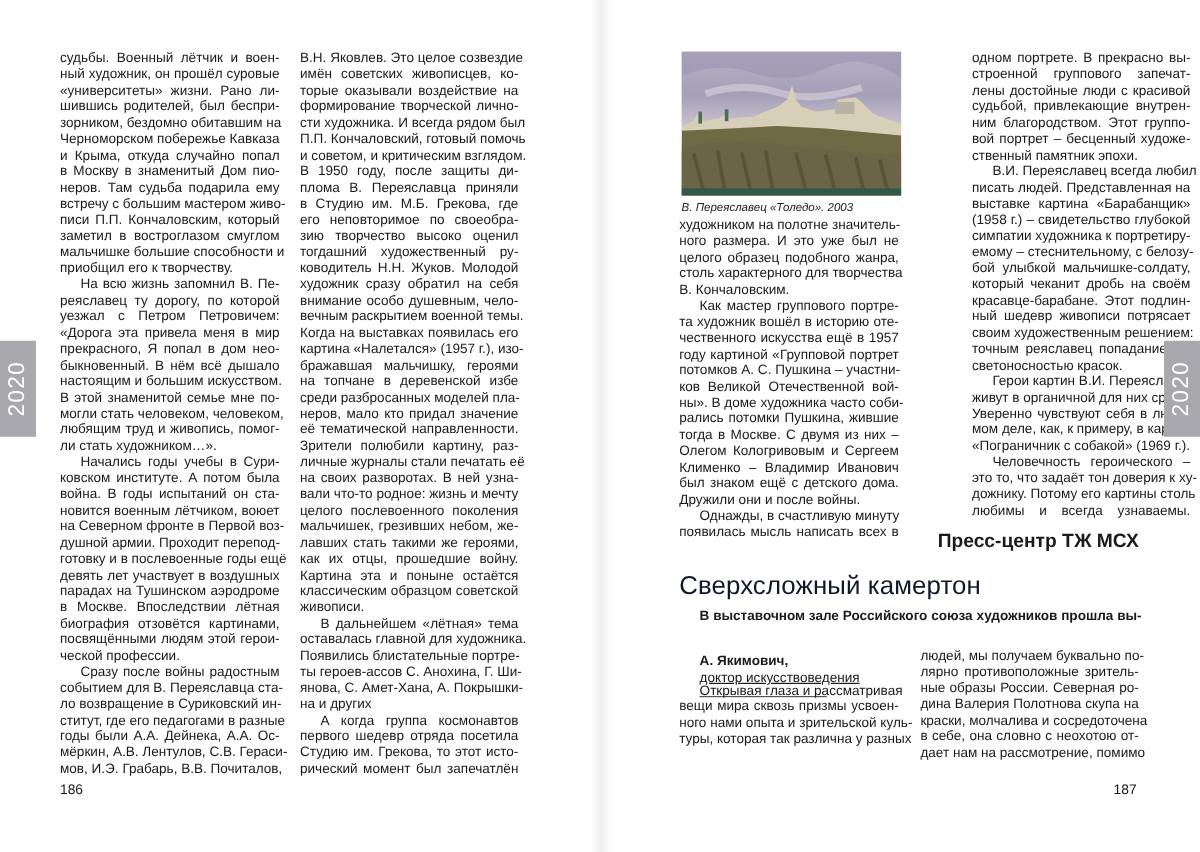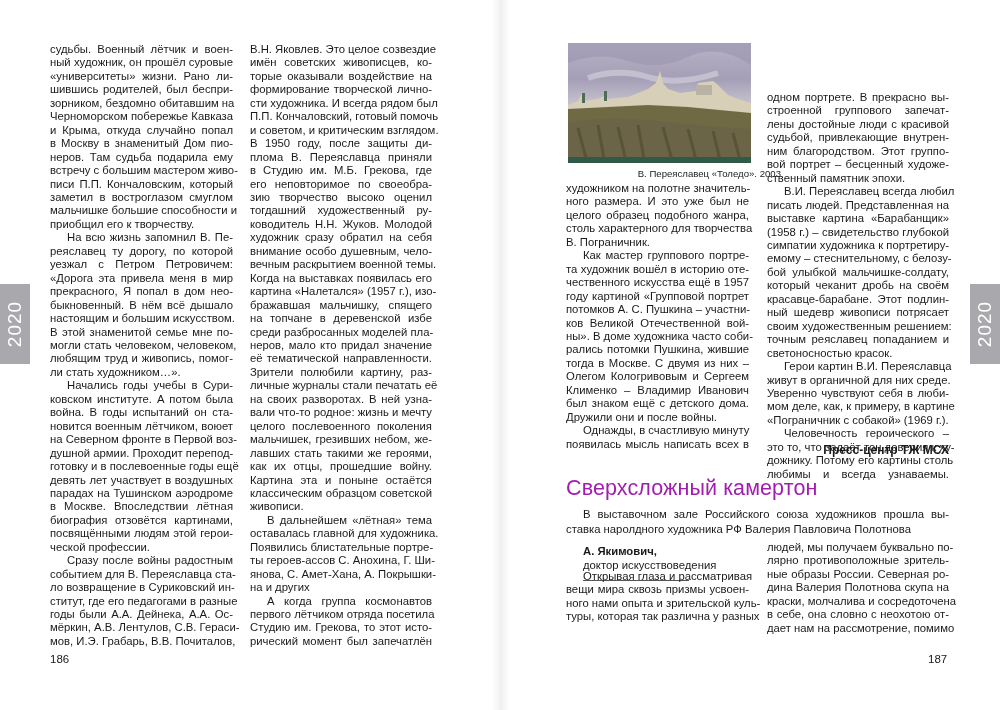--- a/index.html
+++ b/index.html
@@ -16,21 +16,21 @@
       position: absolute; font-size: 11.3px; line-height: 13.45px; text-align: justify;
       hyphens: manual;
     }
     .col .line { display: block; text-align: justify; text-align-last: justify; white-space: nowrap; }
     .col .line.last { text-align-last: left; }
     .col .line.ind { padding-left: 17px; }
 
     .col1 { left: 50px; top: 43px; width: 183px; }
     .col2 { left: 250px; top: 43px; width: 182px; }
     .col3 { left: 566px; top: 182px; width: 183px; }
-    .col4 { left: 767px; top: 43px; width: 182px; margin-top: 48px; }
+    .col4 { left: 810px; top: 43px; width: 182px; }
     .col5 { left: 566px; top: 570px; width: 183px; }
     .col6 { left: 767px; top: 541px; width: 182px; }
 
     .year-tab {
       position: absolute; width: 30px; height: 80px; background: #a9a9ad;
       display: flex; align-items: center; justify-content: center;
     }
     .year-tab span {
       color: #ffffff; font-size: 19px; letter-spacing: 1px; transform: rotate(-90deg);
       white-space: nowrap; display: block;
@@ -41,44 +41,44 @@
     .page-num { position: absolute; top: 653px; font-size: 11.5px; }
     .pn-left { left: 50px; }
     .pn-right { left: 928px; }
 
     .painting {
       position: absolute; left: 568px; top: 43px; width: 183px; height: 120px; overflow: hidden;
       background: linear-gradient(to bottom, #b9b2c6 0%, #a49fb7 30%, #c9c3cf 52%, #d9d3c7 58%, #8a8257 70%, #5f5b3e 85%, #3e4a35 100%);
     }
     .painting svg { display: block; }
     .caption {
-      position: absolute; left: 598px; top: 168px; width: 183px; text-align: right;
-      font-size: 9.6px; color: #222;
+      position: absolute; left: 568px; top: 168px; width: 183px; text-align: left;
+      font-style: italic; font-size: 9.6px; color: #222;
     }
 
     .signature {
       position: absolute; left: 767px; top: 443px; width: 182px; text-align: right;
-      font-weight: bold; font-size: 12px;
+      font-weight: bold; font-size: 16px;
     }
 
     .headline {
-      position: absolute; left: 566px; top: 476px; font-size: 21.5px; color: #a21caf;
+      position: absolute; left: 566px; top: 476px; font-size: 21.5px; color: #0f172a;
       font-weight: normal; letter-spacing: 0.1px; white-space: nowrap;
     }
     .lead {
-      position: absolute; left: 566px; top: 507px; width: 383px; font-weight: normal; font-size: 11.3px;
+      position: absolute; left: 566px; top: 507px; width: 383px; font-weight: bold; font-size: 11.3px;
       line-height: 14.6px;
     }
     .lead .line { display: block; white-space: nowrap; text-align: justify; text-align-last: justify; }
     .lead .line.ind { padding-left: 17px; }
     .lead .line.last { text-align-last: left; }
 
     .author { position: absolute; left: 583px; top: 544px; font-size: 11.3px; line-height: 14px; }
     .author .name { font-weight: bold; display: block; }
-    .author .title { display: block; }
+    .author .title { display: block; text-decoration: underline; }
     .author-rule { position: absolute; left: 583px; top: 580px; width: 106px; height: 1px; background: #555; }
   </style>
 </head>
 <body>
 
 <div class="spread">
   <div class="gutter"></div>
 
   <div class="col col1">
       <span class="line">судьбы. Военный лётчик и воен-</span>
@@ -140,21 +140,21 @@
       <span class="line">в Студию им. М.Б. Грекова, где</span>
       <span class="line">его неповторимое по своеобра-</span>
       <span class="line">зию творчество высоко оценил</span>
       <span class="line">тогдашний художественный ру-</span>
       <span class="line">ководитель Н.Н. Жуков. Молодой</span>
       <span class="line">художник сразу обратил на себя</span>
       <span class="line">внимание особо душевным, чело-</span>
       <span class="line">вечным раскрытием военной темы.</span>
       <span class="line">Когда на выставках появилась его</span>
       <span class="line">картина «Налетался» (1957 г.), изо-</span>
-      <span class="line">бражавшая мальчишку, спящего</span>
+      <span class="line">бражавшая мальчишку, героями</span>
       <span class="line">на топчане в деревенской избе</span>
       <span class="line">среди разбросанных моделей пла-</span>
       <span class="line">неров, мало кто придал значение</span>
       <span class="line">её тематической направленности.</span>
       <span class="line">Зрители полюбили картину, раз-</span>
       <span class="line">личные журналы стали печатать её</span>
       <span class="line">на своих разворотах. В ней узна-</span>
       <span class="line">вали что-то родное: жизнь и мечту</span>
       <span class="line">целого послевоенного поколения</span>
       <span class="line">мальчишек, грезивших небом, же-</span>
@@ -163,21 +163,21 @@
       <span class="line">Картина эта и поныне остаётся</span>
       <span class="line">классическим образцом советской</span>
       <span class="line last">живописи.</span>
       <span class="line ind">В дальнейшем «лётная» тема</span>
       <span class="line">оставалась главной для художника.</span>
       <span class="line">Появились блистательные портре-</span>
       <span class="line">ты героев-ассов С. Анохина, Г. Ши-</span>
       <span class="line">янова, С. Амет-Хана, А. Покрышки-</span>
       <span class="line last">на и других</span>
       <span class="line ind">А когда группа космонавтов</span>
-      <span class="line">первого лётчиком отряда посетила</span>
+      <span class="line">первого шедевр отряда посетила</span>
       <span class="line">Студию им. Грекова, то этот исто-</span>
       <span class="line">рический момент был запечатлён</span>
     </div>
 
   <div class="year-tab year-left">
     <span>2020</span>
   </div>
   <div class="page-num pn-left">186</div>
 
   <div class="painting">
@@ -194,21 +194,21 @@
       <rect x="128" y="42" width="16" height="10" fill="#b8b3a4"></rect>
     </svg>
   </div>
   <div class="caption">В. Переяславец «Толедо». 2003</div>
 
   <div class="col col3">
       <span class="line">художником на полотне значитель-</span>
       <span class="line">ного размера. И это уже был не</span>
       <span class="line">целого образец подобного жанра,</span>
       <span class="line">столь характерного для творчества</span>
-      <span class="line last">В. Пограничник.</span>
+      <span class="line last">В. Кончаловским.</span>
       <span class="line ind">Как мастер группового портре-</span>
       <span class="line">та художник вошёл в историю оте-</span>
       <span class="line">чественного искусства ещё в 1957</span>
       <span class="line">году картиной «Групповой портрет</span>
       <span class="line">потомков А. С. Пушкина – участни-</span>
       <span class="line">ков Великой Отечественной вой-</span>
       <span class="line">ны». В доме художника часто соби-</span>
       <span class="line">рались потомки Пушкина, жившие</span>
       <span class="line">тогда в Москве. С двумя из них –</span>
       <span class="line">Олегом Кологривовым и Сергеем</span>
@@ -247,21 +247,20 @@
       <span class="line ind">Человечность героического –</span>
       <span class="line">это то, что задаёт тон доверия к ху-</span>
       <span class="line">дожнику. Потому его картины столь</span>
       <span class="line">любимы и всегда узнаваемы.</span>
     </div>
   <div class="signature">Пресс-центр ТЖ МСХ</div>
 
   <div class="headline">Сверхсложный камертон</div>
   <div class="lead">
     <span class="line ind">В выставочном зале Российского союза художников прошла вы-</span>
-    <span class="line last">ставка наролдного художника РФ Валерия Павловича Полотнова</span>
   </div>
   <div class="author">
     <span class="name">А. Якимович,</span>
     <span class="title">доктор искусствоведения</span>
   </div>
   <div class="author-rule"></div>
 
   <div class="col col5">
       <span class="line ind">Открывая глаза и рассматривая</span>
       <span class="line">вещи мира сквозь призмы усвоен-</span>

